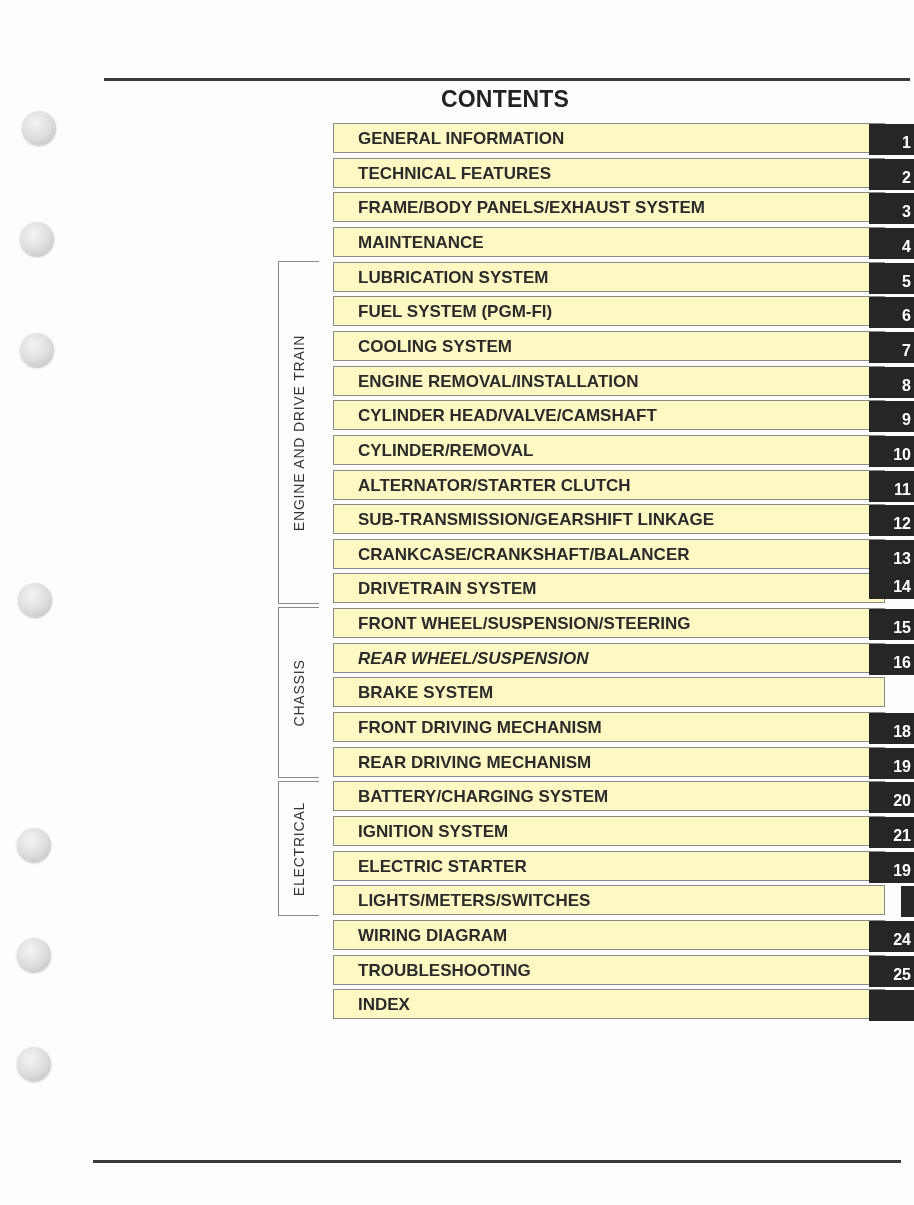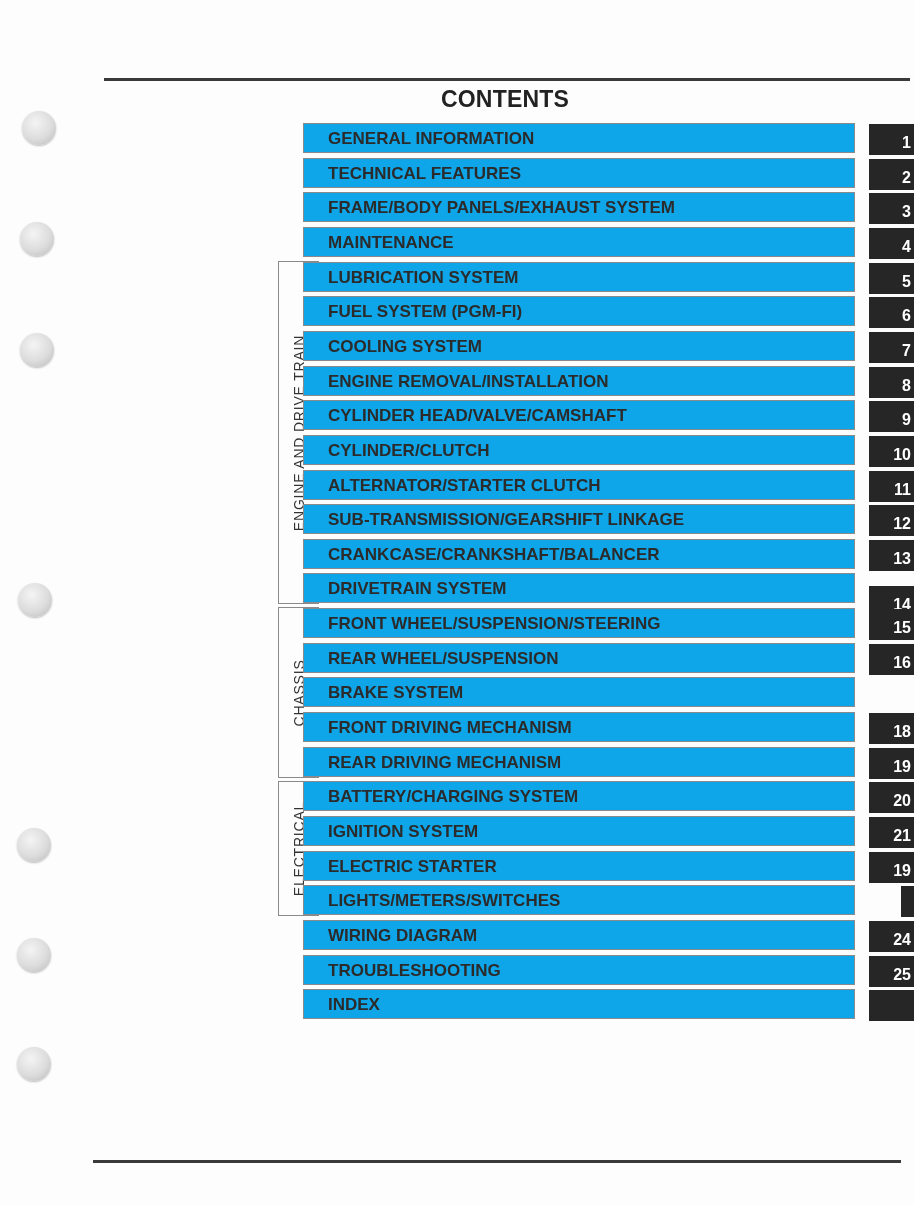--- a/index.html
+++ b/index.html
@@ -13,22 +13,22 @@
   .hole {
     position:absolute; width:34px; height:34px; border-radius:50%;
     background: radial-gradient(circle at 40% 35%, #f4f4f4 0%, #dcdcdc 55%, #b8b8b8 100%);
     box-shadow: 0 1px 2px rgba(0,0,0,0.25);
   }
   .title {
     position:absolute; left:320px; width:370px; top:86px; text-align:center;
     font-weight:bold; font-size:23px; letter-spacing:0.2px; color:#222;
   }
   .row {
-    position:absolute; left:303px; width:552px; height:30px;
-    border:1px solid #8a8a8a; background:#0ea5e9;
+    position:absolute; left:333px; width:552px; height:30px;
+    border:1px solid #8a8a8a; background:#fef9c3;
     box-sizing:border-box;
   }
   .row .label {
     position:absolute; left:24px; top:5px;
     font-weight:bold; font-size:17px; color:#2b2b2b; white-space:nowrap;
   }
   .tab {
     position:absolute; left:869px; width:45px; height:31px;
     background:#262626; color:#fff; font-weight:bold; font-size:16px;
     box-sizing:border-box; padding-right:3px; text-align:right; line-height:38px;
@@ -102,44 +102,44 @@
     <div class="tab" style="top: 332px;">7</div>
     <div class="row" style="top: 366px;">
       <span class="label">ENGINE REMOVAL/INSTALLATION</span>
     </div>
     <div class="tab" style="top: 367px;">8</div>
     <div class="row" style="top: 400px;">
       <span class="label">CYLINDER HEAD/VALVE/CAMSHAFT</span>
     </div>
     <div class="tab" style="top: 401px;">9</div>
     <div class="row" style="top: 435px;">
-      <span class="label">CYLINDER/CLUTCH</span>
+      <span class="label">CYLINDER/REMOVAL</span>
     </div>
     <div class="tab" style="top: 436px;">10</div>
     <div class="row" style="top: 470px;">
       <span class="label">ALTERNATOR/STARTER CLUTCH</span>
     </div>
     <div class="tab" style="top: 471px;">11</div>
     <div class="row" style="top: 504px;">
       <span class="label">SUB-TRANSMISSION/GEARSHIFT LINKAGE</span>
     </div>
     <div class="tab" style="top: 505px;">12</div>
     <div class="row" style="top: 539px;">
       <span class="label">CRANKCASE/CRANKSHAFT/BALANCER</span>
     </div>
     <div class="tab" style="top: 540px;">13</div>
     <div class="row" style="top: 573px;">
       <span class="label">DRIVETRAIN SYSTEM</span>
     </div>
-    <div class="tab" style="top: 586px;">14</div>
+    <div class="tab" style="top: 568px;">14</div>
     <div class="row" style="top: 608px;">
       <span class="label">FRONT WHEEL/SUSPENSION/STEERING</span>
     </div>
     <div class="tab" style="top: 609px;">15</div>
-    <div class="row" style="top: 643px;">
+    <div class="row" style="top: 643px; font-style: italic;">
       <span class="label">REAR WHEEL/SUSPENSION</span>
     </div>
     <div class="tab" style="top: 644px;">16</div>
     <div class="row" style="top: 677px;">
       <span class="label">BRAKE SYSTEM</span>
     </div>
     <div class="tab" style="top: 713px;">17</div>
     <div class="row" style="top: 712px;">
       <span class="label">FRONT DRIVING MECHANISM</span>
     </div>

